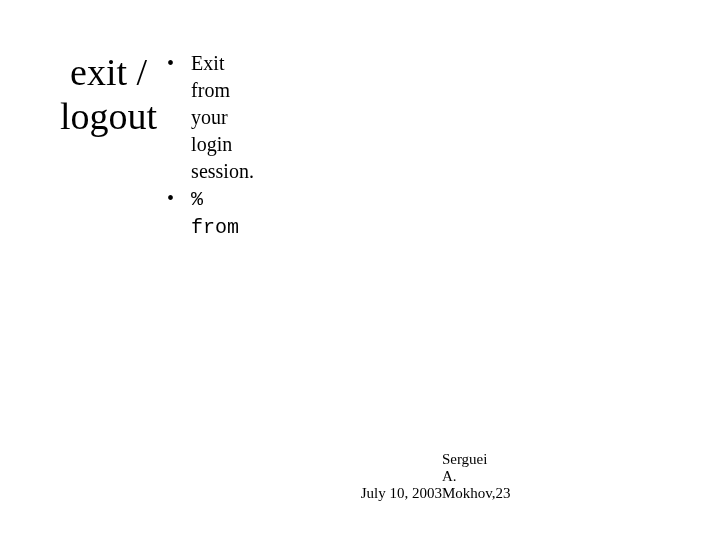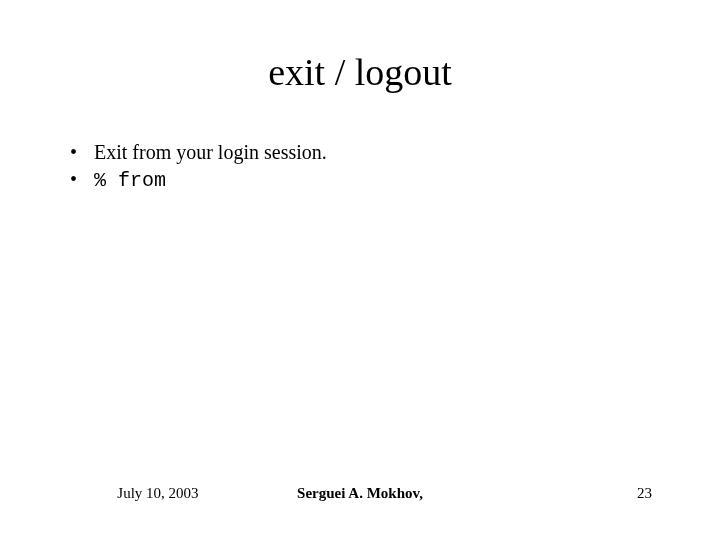--- a/index.html
+++ b/index.html
@@ -14,21 +14,21 @@
       font-family: "Times New Roman", Times, serif;
       color: #000000;
       position: relative;
       overflow: hidden;
     }
     .slide {
       width: 100%;
       height: 100%;
       padding: 50px 60px 30px 60px;
       display: flex;
-      flex-direction: column;
+      flex-direction: row;
     }
     .title {
       font-size: 38px;
       font-weight: normal;
       text-align: center;
       margin-bottom: 45px;
     }
     .content {
       flex: 1;
     }
@@ -52,30 +52,27 @@
       font-family: "Courier New", Courier, monospace;
     }
     .footer {
       display: flex;
       justify-content: space-between;
       align-items: flex-end;
       font-size: 15px;
       padding: 0 8px 8px 8px;
     }
     .footer-left {
-      text-align: center;
+      text-align: right;
       width: 180px;
     }
     .footer-center {
-      text-align: center;
       flex: 1;
-      font-weight: bold;
     }
     .footer-right {
-      text-align: right;
       width: 180px;
     }
   </style>
 </head>
 <body>
 
 <div class="slide">
   <h1 class="title">exit / logout</h1>
 
   <div class="content">

